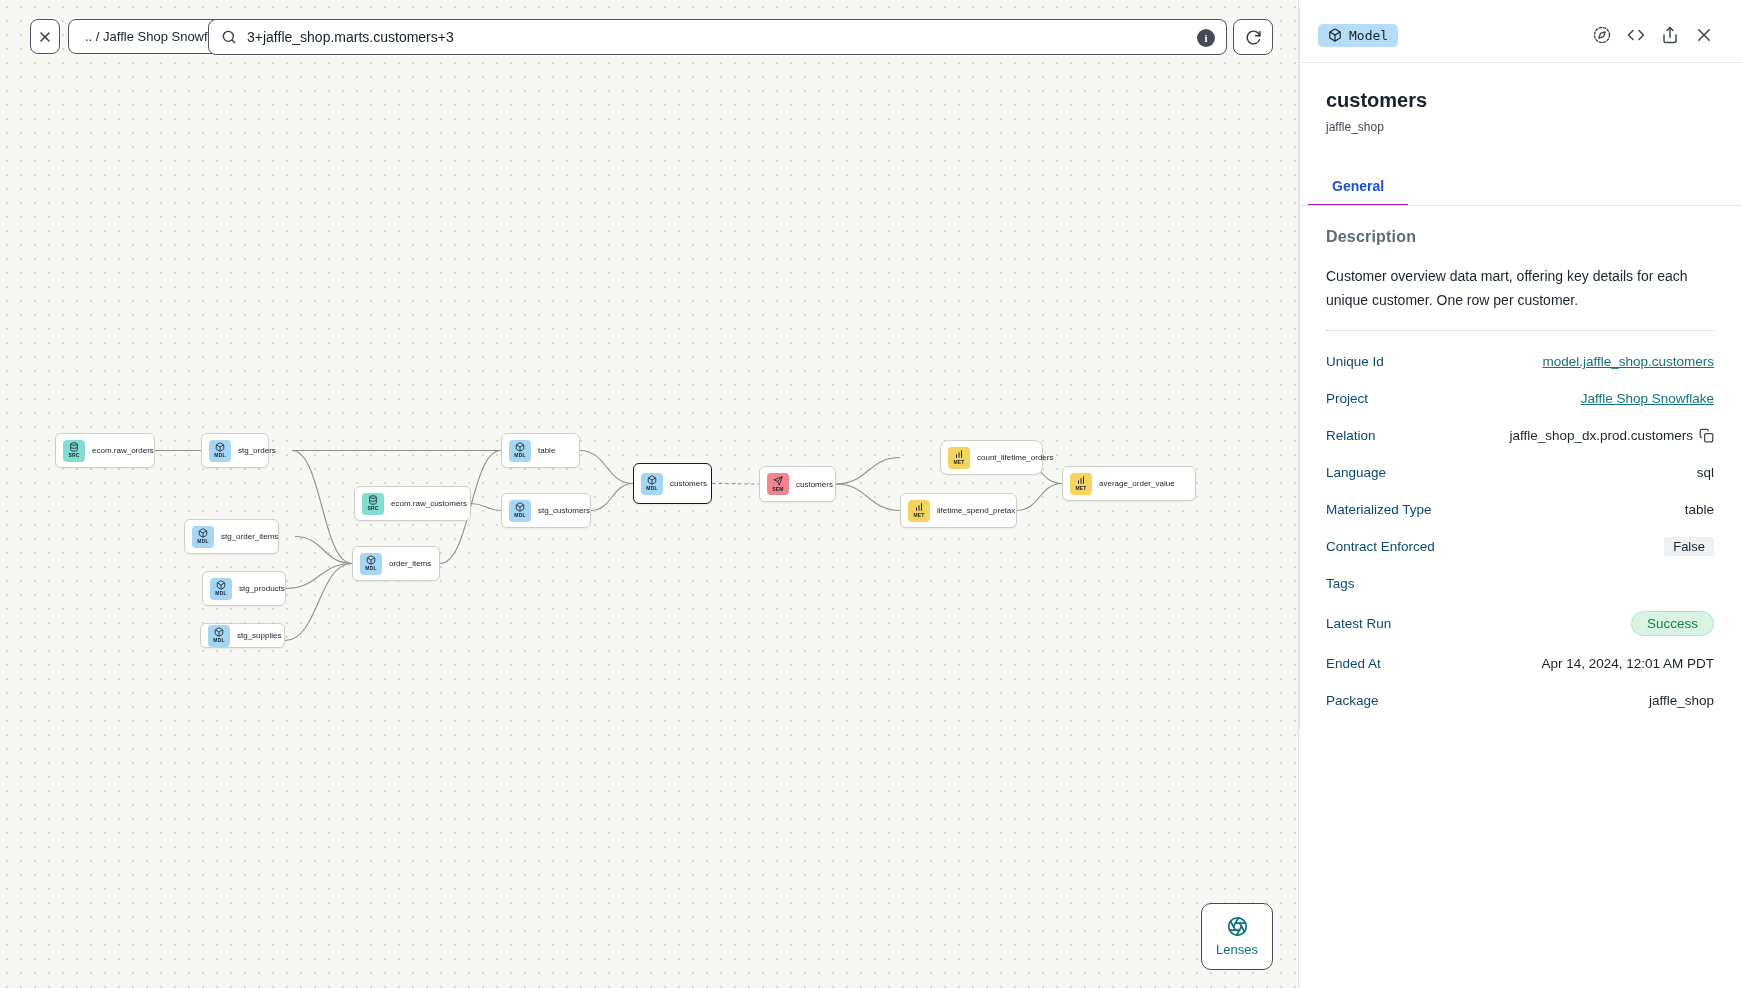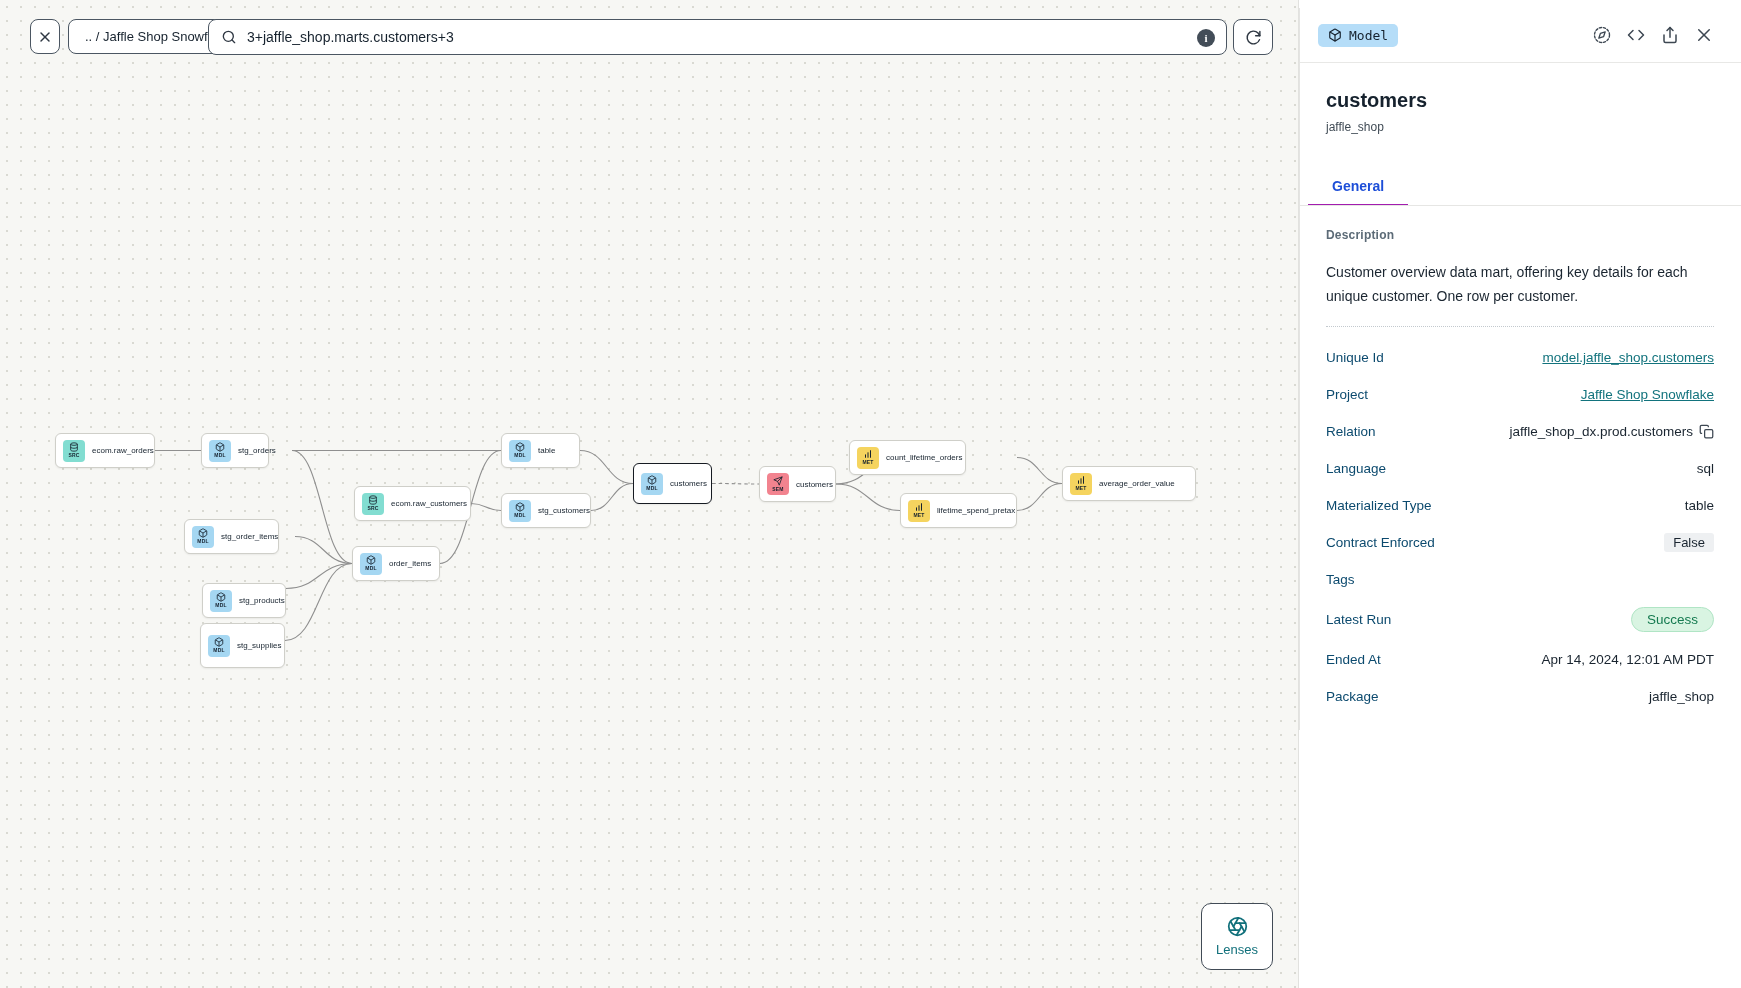--- a/index.html
+++ b/index.html
@@ -67,21 +67,21 @@
   .head-icons svg { width:18px; height:18px; stroke:#3d4752; }
 
   .panel-title { font-size:20px; font-weight:bold; margin:26px 26px 0; color:#16222e; }
   .panel-sub { font-size:12px; color:#404b55; margin:8px 26px 0; }
 
   .tabs { margin-top:34px; border-bottom:1px solid #e6e6e4; padding-left:8px; }
   .tab { display:inline-block; padding:10px 24px; font-size:14px; font-weight:bold;
     color:#1d4ed8; cursor:pointer; border-bottom:1px solid #a21caf; }
 
   .panel-body { padding:22px 27px 0 26px; }
-  .sect-label { font-size:12px; font-weight:bold; color:#5c6b77; letter-spacing:.2px; }
+  .sect-label { font-size:16px; font-weight:bold; color:#5c6b77; letter-spacing:.2px; }
   .desc { font-size:14px; color:#1a2530; line-height:24px; margin-top:18px;
     padding-bottom:18px; border-bottom:1px dotted #c3c9ce; max-width:402px; }
 
   .fields { margin-top:20px; display:flex; flex-direction:column; }
   .frow { display:flex; align-items:center; justify-content:space-between;
     min-height:21px; margin-bottom:16px; }
   .frow.tall { min-height:27px; }
   .flabel { font-size:13.5px; color:#0c4a6e; }
   .fval { font-size:13.5px; color:#1a2530; text-align:right; display:flex;
     align-items:center; gap:6px; }
@@ -140,32 +140,32 @@
         <span class="node-badge" style="background:#a5d7f2">
           <svg viewBox="0 0 24 24" fill="none" stroke-width="2" stroke-linejoin="round">
             <path d="M21 16V8a2 2 0 0 0-1-1.73l-7-4a2 2 0 0 0-2 0l-7 4A2 2 0 0 0 3 8v8a2 2 0 0 0 1 1.73l7 4a2 2 0 0 0 2 0l7-4A2 2 0 0 0 21 16z"></path>
             <polyline points="3.27 6.96 12 12.01 20.73 6.96"></polyline>
             <line x1="12" y1="22.08" x2="12" y2="12"></line>
           </svg>
           <b>MDL</b>
         </span>
         <span class="label">stg_order_items</span>
       </div>
-      <div class="node" style="left: 202px; top: 571px; width: 84px; height: 35px; margin-top: 12px;">
+      <div class="node" style="left: 202px; top: 571px; width: 84px; height: 35px;">
         <span class="node-badge" style="background:#a5d7f2">
           <svg viewBox="0 0 24 24" fill="none" stroke-width="2" stroke-linejoin="round">
             <path d="M21 16V8a2 2 0 0 0-1-1.73l-7-4a2 2 0 0 0-2 0l-7 4A2 2 0 0 0 3 8v8a2 2 0 0 0 1 1.73l7 4a2 2 0 0 0 2 0l7-4A2 2 0 0 0 21 16z"></path>
             <polyline points="3.27 6.96 12 12.01 20.73 6.96"></polyline>
             <line x1="12" y1="22.08" x2="12" y2="12"></line>
           </svg>
           <b>MDL</b>
         </span>
         <span class="label">stg_products</span>
       </div>
-      <div class="node" style="left: 200px; top: 623px; width: 85px; height: 45px; justify-content: space-between;">
+      <div class="node" style="left: 200px; top: 623px; width: 85px; height: 25px; justify-content: space-between;">
         <span class="node-badge" style="background:#a5d7f2">
           <svg viewBox="0 0 24 24" fill="none" stroke-width="2" stroke-linejoin="round">
             <path d="M21 16V8a2 2 0 0 0-1-1.73l-7-4a2 2 0 0 0-2 0l-7 4A2 2 0 0 0 3 8v8a2 2 0 0 0 1 1.73l7 4a2 2 0 0 0 2 0l7-4A2 2 0 0 0 21 16z"></path>
             <polyline points="3.27 6.96 12 12.01 20.73 6.96"></polyline>
             <line x1="12" y1="22.08" x2="12" y2="12"></line>
           </svg>
           <b>MDL</b>
         </span>
         <span class="label">stg_supplies</span>
       </div>
@@ -227,21 +227,21 @@
       <div class="node" style="left: 759px; top: 466px; width: 77px; height: 36px;">
         <span class="node-badge" style="background:#f2838f">
           <svg viewBox="0 0 24 24" fill="none" stroke-width="2" stroke-linejoin="round">
             <line x1="22" y1="2" x2="11" y2="13"></line>
             <polygon points="22 2 15 22 11 13 2 9 22 2"></polygon>
           </svg>
           <b>SEM</b>
         </span>
         <span class="label">customers</span>
       </div>
-      <div class="node" style="left: 849px; top: 440px; width: 117px; height: 35px;">
+      <div class="node" style="left: 940px; top: 440px; width: 103px; height: 35px; border-radius: 8px;">
         <span class="node-badge" style="background:#f5d45f">
           <svg viewBox="0 0 24 24" fill="none" stroke-width="2.4" stroke-linecap="round">
             <line x1="6" y1="20" x2="6" y2="14"></line>
             <line x1="12" y1="20" x2="12" y2="9"></line>
             <line x1="18" y1="20" x2="18" y2="4"></line>
           </svg>
           <b>MET</b>
         </span>
         <span class="label">count_lifetime_orders</span>
       </div>

